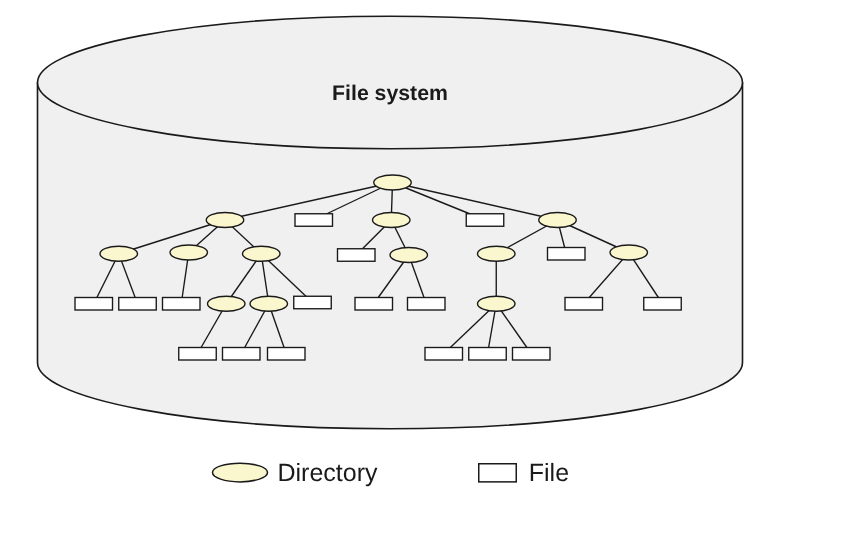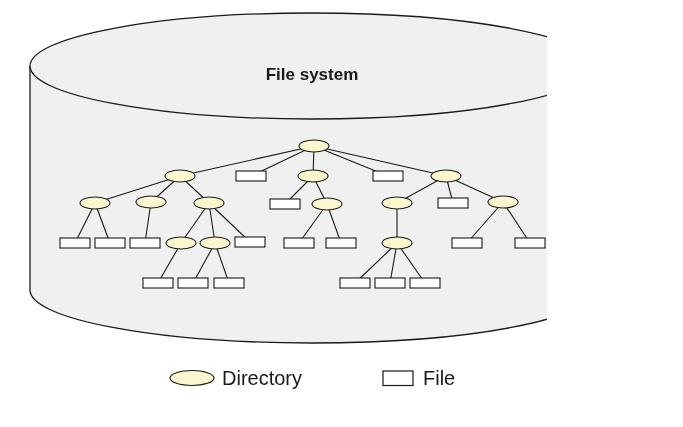--- a/index.html
+++ b/index.html
@@ -3,21 +3,21 @@
 <meta charset="utf-8">
 <style>
   html, body {
     margin: 0;
     padding: 0;
     background: var(--bg, #ffffff);
     font-family: "Liberation Sans", sans-serif;
   }
   .stage {
     position: relative;
-    width: 547px;
+    width: 683px;
     height: 427px;
     background: var(--bg, #ffffff);
     overflow: hidden;
   }
   svg { display: block; }
   .cyl-body {
     fill: var(--cyl-fill, #f0f0f0);
     stroke: var(--outline, #1a1a1a);
     stroke-width: 1.3;
   }

